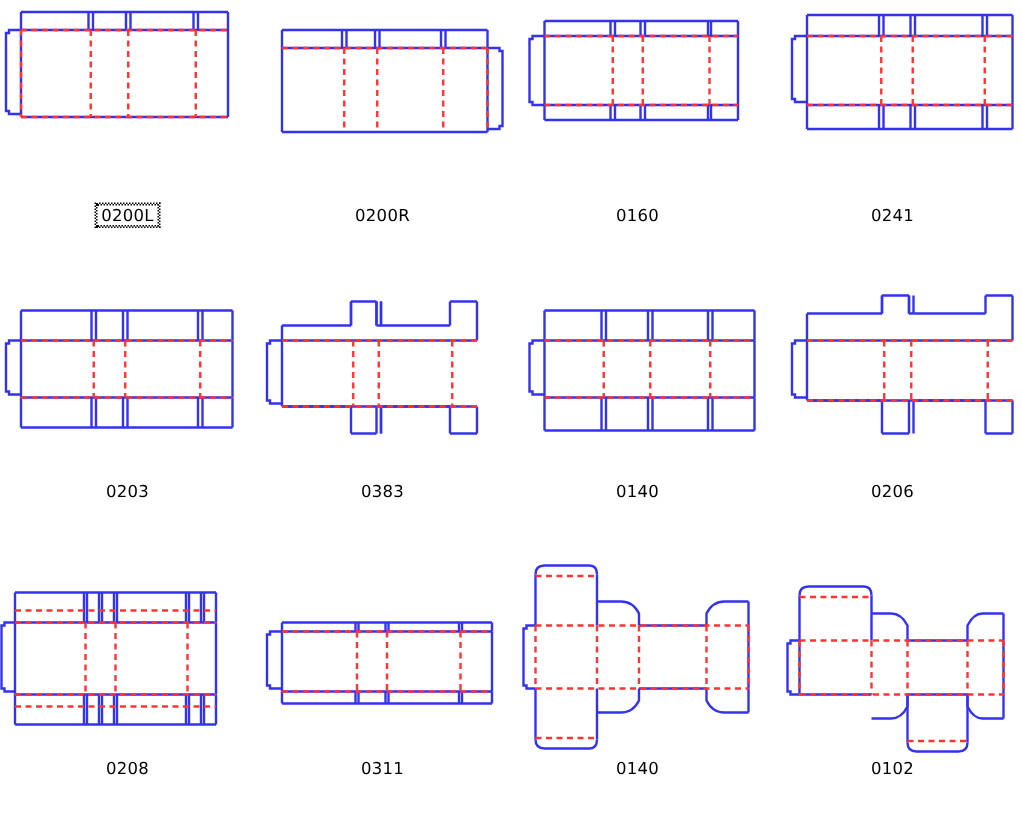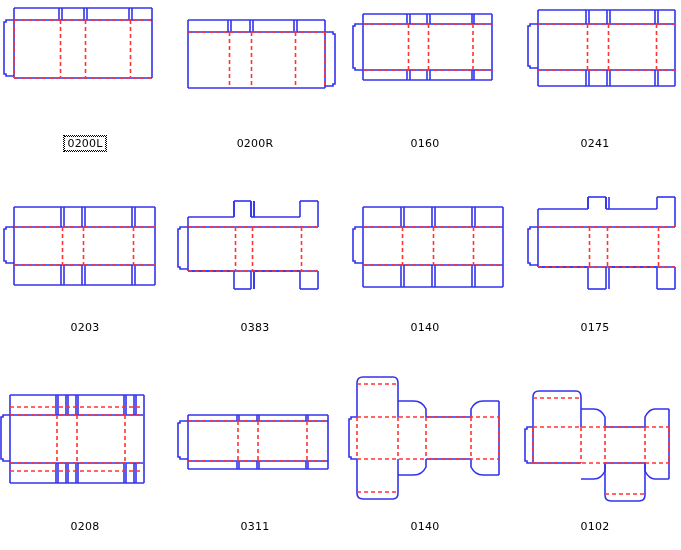--- a/index.html
+++ b/index.html
@@ -41,21 +41,21 @@
     font-size: 11px;
     color: #000000;
     line-height: 13px;
     text-align: center;
     padding: 1px 3px;
     white-space: nowrap;
     letter-spacing: 0.2px;
   }
   .cell.r1 .caption { margin-top: 8px; }
   .cell.r2 .caption { margin-top: 3px; }
-  .cell.r3 .caption { margin-top: 14px; }
+  .cell.r3 .caption { margin-top: 0; }
   .caption.selected {
     outline: 1px dotted #000000;
     outline-offset: 0px;
     border: 1px dotted #000000;
     padding: 0px 2px;
   }
 </style>
 </head>
 <body>
 
@@ -346,21 +346,21 @@
         <path d="M28,44 L20,44 L20,46 L18,46 L18,80 L20,80 L20,82 L28,82"></path>
       </g>
       <g fill="none" stroke="#ff3333" stroke-width="1.6" stroke-dasharray="4,3">
         <path d="M28,44 L165,44"></path>
         <path d="M28,84 L165,84"></path>
         <path d="M79.5,44 L79.5,84"></path>
         <path d="M97.5,44 L97.5,84"></path>
         <path d="M148.5,44 L148.5,84"></path>
       </g>
     </svg>
-    <div class="caption">0175</div>
+    <div class="caption">0206</div>
   </div>
 
   <div class="cell r3">
     <svg class="thumb" viewBox="0 0 170 134">
       <g fill="none" stroke="#3333ee" stroke-width="1.6">
         <path d="M10,24 L144,24"></path>
         <path d="M10,24 L10,44"></path>
         <path d="M56,24 L56,44"></path>
         <path d="M58,24 L58,44"></path>
         <path d="M66,24 L66,44"></path>

